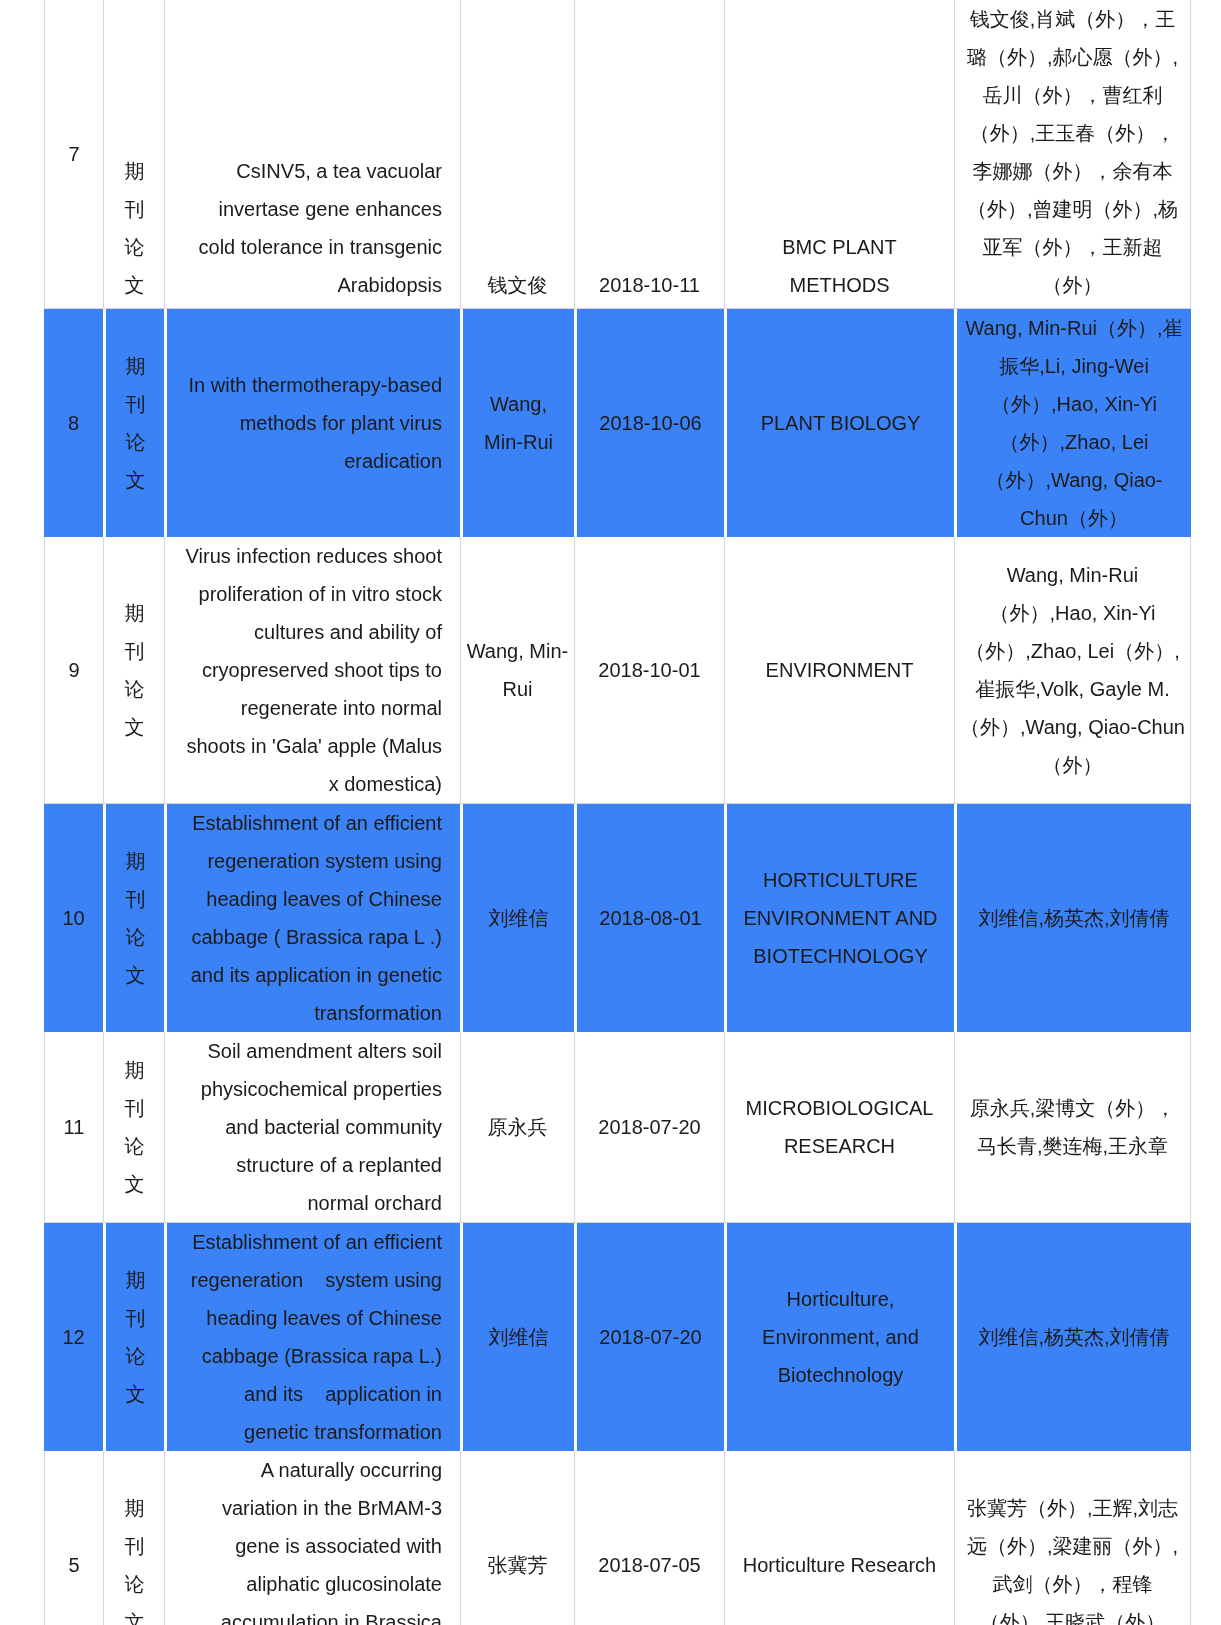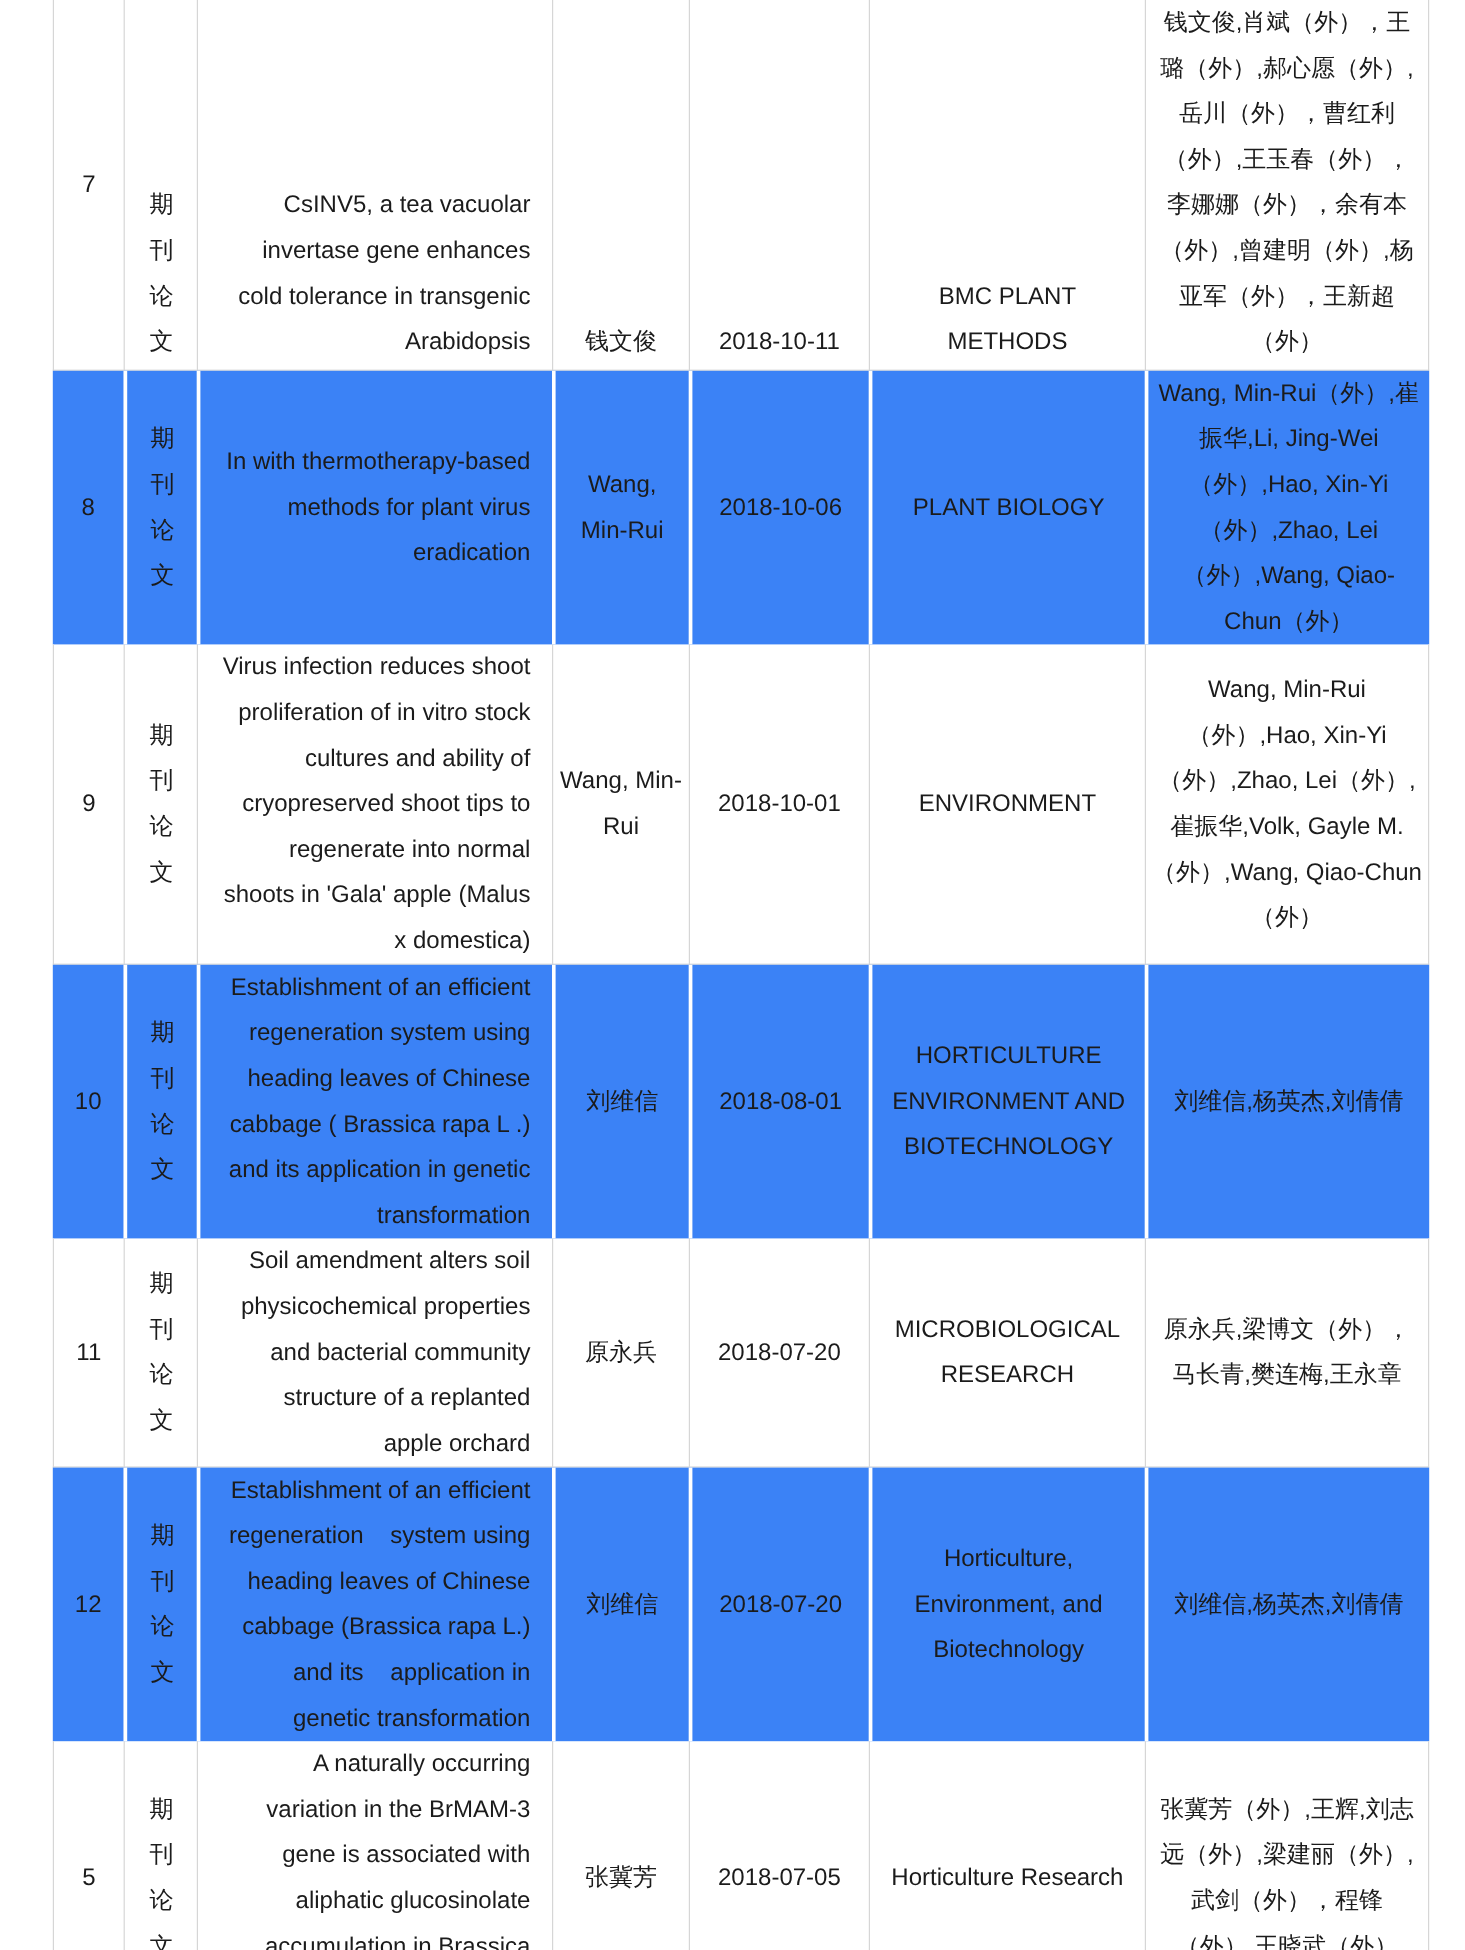--- a/index.html
+++ b/index.html
@@ -132,21 +132,21 @@
       <td>2018-08-01</td>
       <td class="journal-cell">HORTICULTURE ENVIRONMENT AND BIOTECHNOLOGY</td>
       <td>刘维信,杨英杰,刘倩倩</td>
     </tr>
 
     <tr class="row-plain" style="height:169px">
       <td class="idx-cell">11</td>
       <td>
           <div class="vtext">期刊论文</div>
         </td>
-      <td class="title-cell">Soil amendment alters soil physicochemical properties and bacterial community structure of a replanted apple orchard</td>
+      <td class="title-cell">Soil amendment alters soil physicochemical properties and bacterial community structure of a replanted normal orchard</td>
       <td>原永兵</td>
       <td>2018-07-20</td>
       <td class="journal-cell">MICROBIOLOGICAL RESEARCH</td>
       <td>原永兵,梁博文（外），马长青,樊连梅,王永章</td>
     </tr>
 
     <tr class="row-shaded" style="height:201px">
       <td class="idx-cell">12</td>
       <td>
           <div class="vtext">期刊论文</div>

